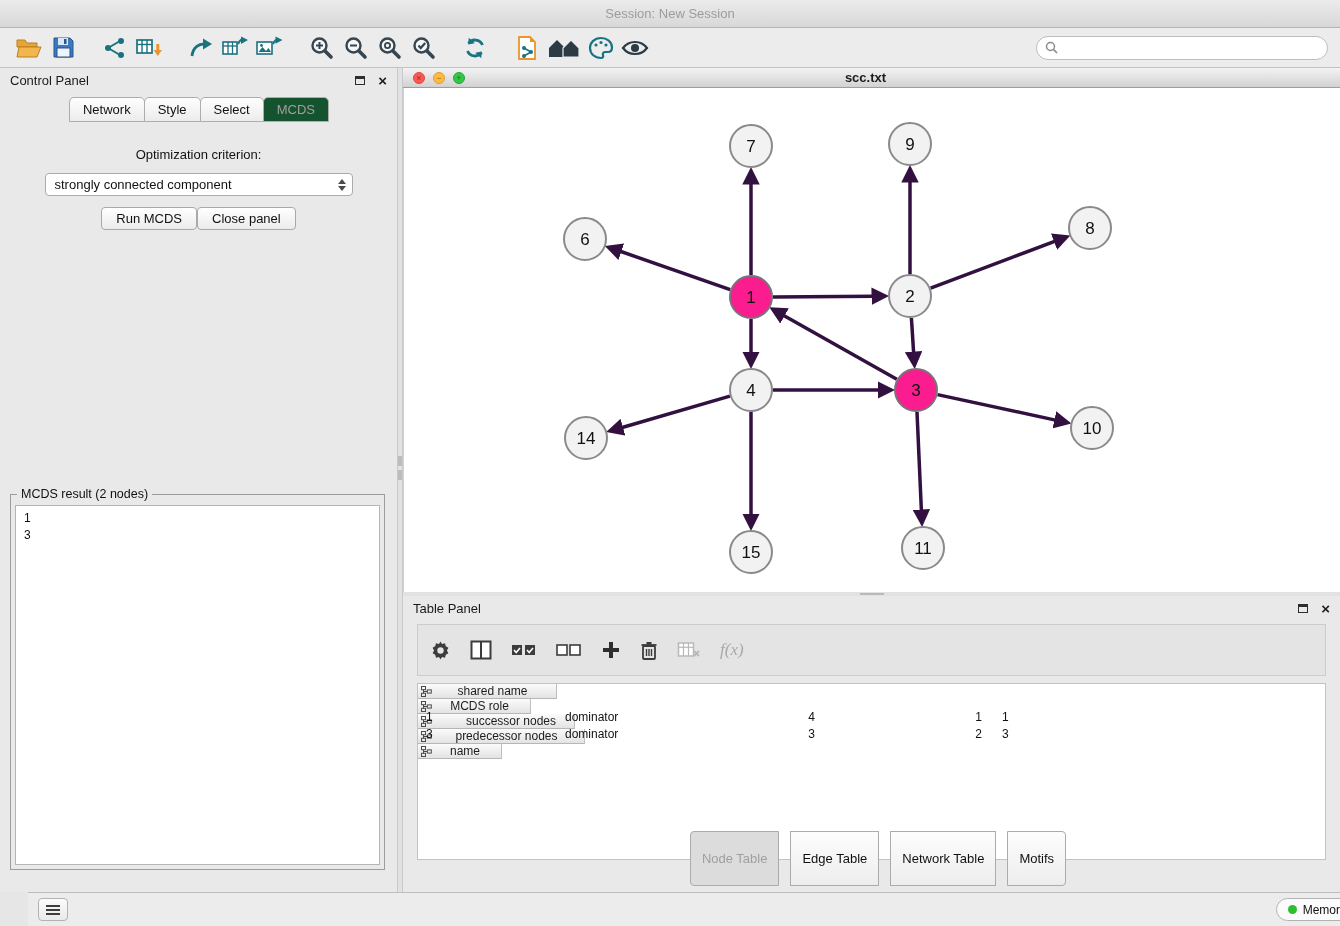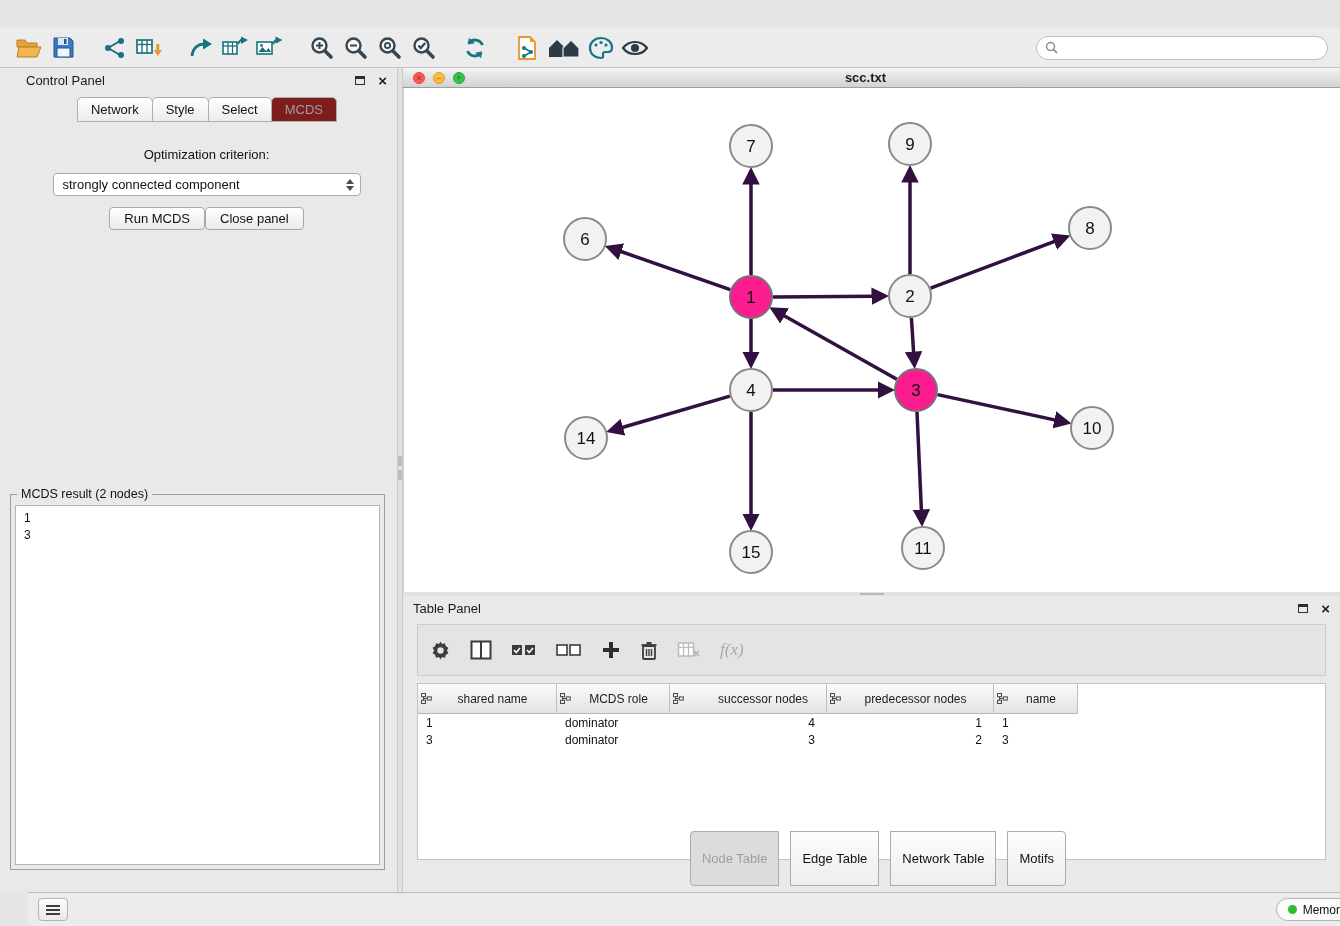--- a/index.html
+++ b/index.html
@@ -21,25 +21,25 @@
     border-radius:12px; display:flex; align-items:center; padding:0 8px; gap:5px; }
   .search-box input { border:none; outline:none; flex:1; font-size:12px; font-family:inherit; background:transparent; color:#333; }
 
   
   .panel-hd { height:24px; display:flex; align-items:center; padding:0 10px; font-size:13px; color:#1a1a1a; }
   .panel-hd .spacer { flex:1; }
   .float-ic { width:10px; height:9px; border:1px solid #2e2e2e; border-top-width:3px; margin-right:13px; }
   .close-ic { font-size:15px; font-weight:bold; color:#1e1e1e; line-height:1; }
 
   
-  .control-panel { position:absolute; left:0; top:68px; width:397px; height:824px; background:#e9e9e9;padding-left:16px; }
+  .control-panel { position:absolute; left:0; top:68px; width:397px; height:824px; background:#e9e9e9; }
   .cp-tabs { display:flex; justify-content:center; margin-top:5px; }
   .cp-tab { border:1px solid #adadad; background:linear-gradient(#fefefe,#ececec); padding:4px 13px;
     font-size:13px; margin-right:-1px; border-radius:5px 5px 0 0; color:#111; }
-  .cp-tab.active { background:#7f1d1d; color:#9f9f9f;text-align:right; }
+  .cp-tab.active { background:#14532d; color:#9f9f9f;text-align:right; }
   .opt-label { text-align:center; margin-top:25px; font-size:13px; color:#111; }
   .combo { width:308px; height:23px; margin:11px auto 0; background:#fff; border:1px solid #ababab;
     border-radius:4px; display:flex; align-items:center; padding:0 6px 0 9px; font-size:13px; color:#111; }
   .combo .arrows { margin-left:auto; display:flex; flex-direction:column; gap:2px; align-items:center; }
   .tri-up { width:0; height:0; border-left:4px solid transparent; border-right:4px solid transparent; border-bottom:5px solid #4c4c4c; }
   .tri-dn { width:0; height:0; border-left:4px solid transparent; border-right:4px solid transparent; border-top:5px solid #4c4c4c; }
   .cp-btn-row { display:flex; justify-content:center; margin-top:11px; }
   .push-btn { border:1px solid #a9a9a9; background:linear-gradient(#ffffff,#ebebeb); border-radius:4px;
     padding:3px 14px; font-size:13px; color:#111; }
   .result-box { position:absolute; left:10px; right:12px; top:426px; bottom:22px; border:1px solid #9d9d9d; }
@@ -66,21 +66,21 @@
   .net-canvas { position:absolute; top:20px; bottom:0; left:0; right:0; background:#fff; border-left:1px solid #d2d2d2; }
   .net-canvas svg { position:absolute; top:0; left:0; }
 
   
   .table-panel { position:absolute; left:403px; top:596px; width:937px; height:296px; background:#e9e9e9; }
   .tp-toolbar { margin:4px 14px 0; height:52px; border:1px solid #cccccc; background:#e4e4e4;
     display:flex; align-items:center; padding:0 12px; gap:19px; }
   .tp-tool { display:flex; align-items:center; justify-content:center; }
   .fx { font-family:"Liberation Serif", serif; font-style:italic; font-size:17px; color:#a9a9a9; }
   .table-area { margin:7px 14px 0; height:177px; background:#fff; border:1px solid #c3c3c3; overflow:hidden; position:relative; }
-  .thead { display:flex; height:30px; }
+  .thead { display:flex; height:24px;flex-direction:column; }
   .th { background:linear-gradient(#fbfbfb,#e3e3e3); border-right:1px solid #bfbfbf; border-bottom:1px solid #b6b6b6;
     display:flex; align-items:center; font-size:12px; color:#1d1d1d; padding:0 3px; }
   .th .lbl { flex:1; text-align:center; }
   .trow { display:flex; height:17px; font-size:12px; color:#111; }
   .td { padding:0 8px; display:flex; align-items:center; overflow:hidden; }
   .td.num { justify-content:flex-end; padding-right:12px; }
   .c0 { width:139px; } .c1 { width:113px; } .c2 { width:157px;gap:19px; } .c3 { width:167px; } .c4 { width:84px; }
   .table-tabs { position:absolute; bottom:6px; left:0; right:0; display:flex; justify-content:center; }
   .t-tab { border:1px solid #ababab; background:linear-gradient(#fdfdfd,#ededed); padding:19px 11px;
     font-size:13px; margin-right:-1px; color:#111;margin-left:12px; }
@@ -96,20 +96,23 @@
   .menu-btn .bar { width:14px; height:2px; background:#3d3d3d; }
   .mem-btn { margin-left:auto; height:23px; border:1px solid #b3b3b3; border-radius:12px; background:#fbfbfb;
     display:flex; align-items:center; gap:6px; padding:0 11px; font-size:12px; color:#111; }
   .mem-dot { width:9px; height:9px; border-radius:50%; background:#2ebd2e; }
 </style>
 </head>
 <body>
 
 <div class="app">
 
+  <div class="titlebar">
+    <span>Session: New Session</span>
+  </div>
 
   <div class="toolbar">
     <div class="tool-btn">
       <svg width="26" height="22" viewBox="0 0 26 22">
         <path d="M1 3 h8 l2 3 h10 v4 H1z" fill="#e9a33b" stroke="#b8811f"></path>
         <path d="M3 10 h22 l-4 10 H1z" fill="#f3b64f" stroke="#b8811f"></path>
       </svg>
     </div>
     <div class="tool-btn">
       <svg width="23" height="23" viewBox="0 0 23 23">

